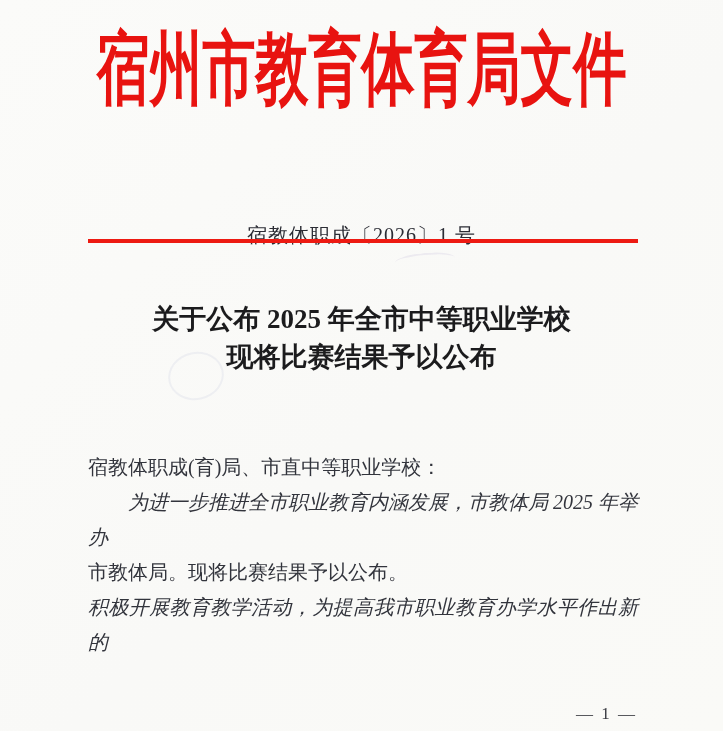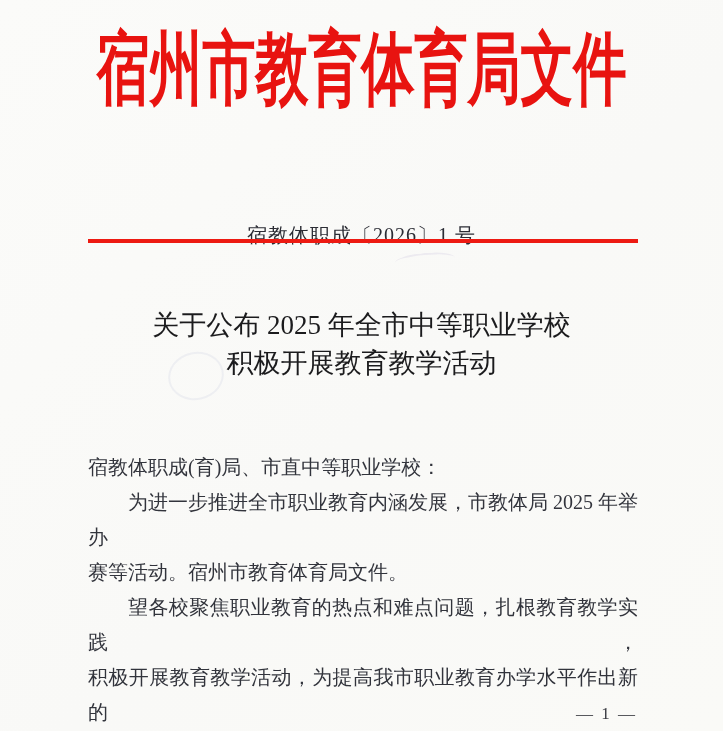--- a/index.html
+++ b/index.html
@@ -60,23 +60,22 @@
 
   
   .doc-title {
     position: absolute;
     top: 300px;
     left: 40px;
     width: 643px;
     text-align: center;
     font-size: 27px;
     line-height: 38px;
-    font-weight: 400;
+    font-weight: 700;
     color: #1b1b1d;
-    margin-top: 6px;
   }
 
   
   .body-text {
     position: absolute;
     top: 450px;
     left: 88px;
     width: 550px;
     font-size: 20px;
     line-height: 35px;
@@ -84,20 +83,21 @@
   }
   .body-text .line {
     min-height: 35px;
   }
   .body-text .indent {
     text-indent: 40px;
   }
   .body-text .fill {
     text-align: justify;
     text-align-last: justify;
+    font-style: italic;
   }
 
   
   .page-num {
     position: absolute;
     top: 704px;
     right: 86px;
     font-size: 17px;
     color: #3a3b42;
     letter-spacing: 2px;
@@ -134,28 +134,27 @@
 <div class="page">
 
   <div class="agency-title">宿州市教育体育局文件</div>
 
   <div class="doc-number">宿教体职成〔2026〕1 号</div>
 
   <div class="red-rule"></div>
 
   <div class="doc-title">
     <div class="title-line">关于公布 2025 年全市中等职业学校</div>
-    <div class="title-line">积极开展教育教学活动</div>
+    <div class="title-line">现将比赛结果予以公布</div>
   </div>
 
   <div class="body-text">
     <div class="line">宿教体职成(育)局、市直中等职业学校：</div>
     <div class="line indent fill">为进一步推进全市职业教育内涵发展，市教体局 2025 年举办</div>
-    <div class="line">赛等活动。宿州市教育体育局文件。</div>
-    <div class="line indent fill">望各校聚焦职业教育的热点和难点问题，扎根教育教学实践，</div>
+    <div class="line">市教体局。现将比赛结果予以公布。</div>
     <div class="line fill">积极开展教育教学活动，为提高我市职业教育办学水平作出新的</div>
 
   </div>
 
   <div class="page-num">— 1 —</div>
 
   <div class="artifact-circle"></div>
   <div class="artifact-smudge"></div>
 
 </div>

